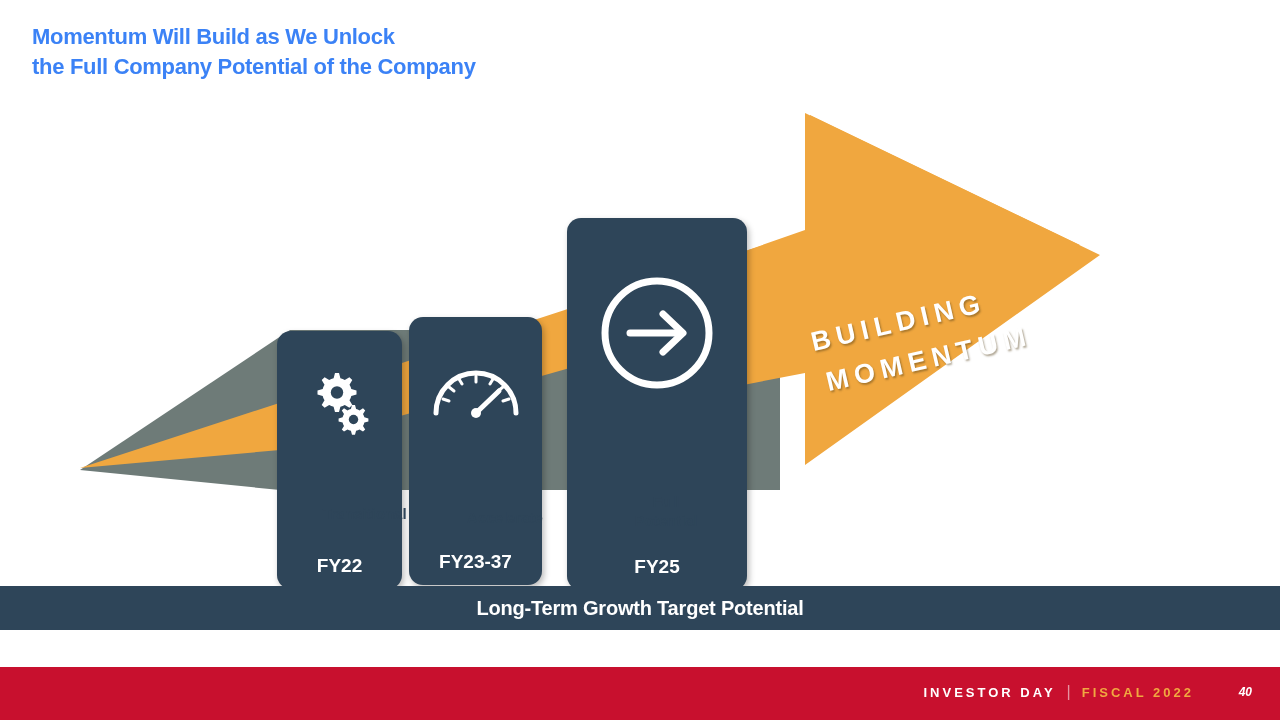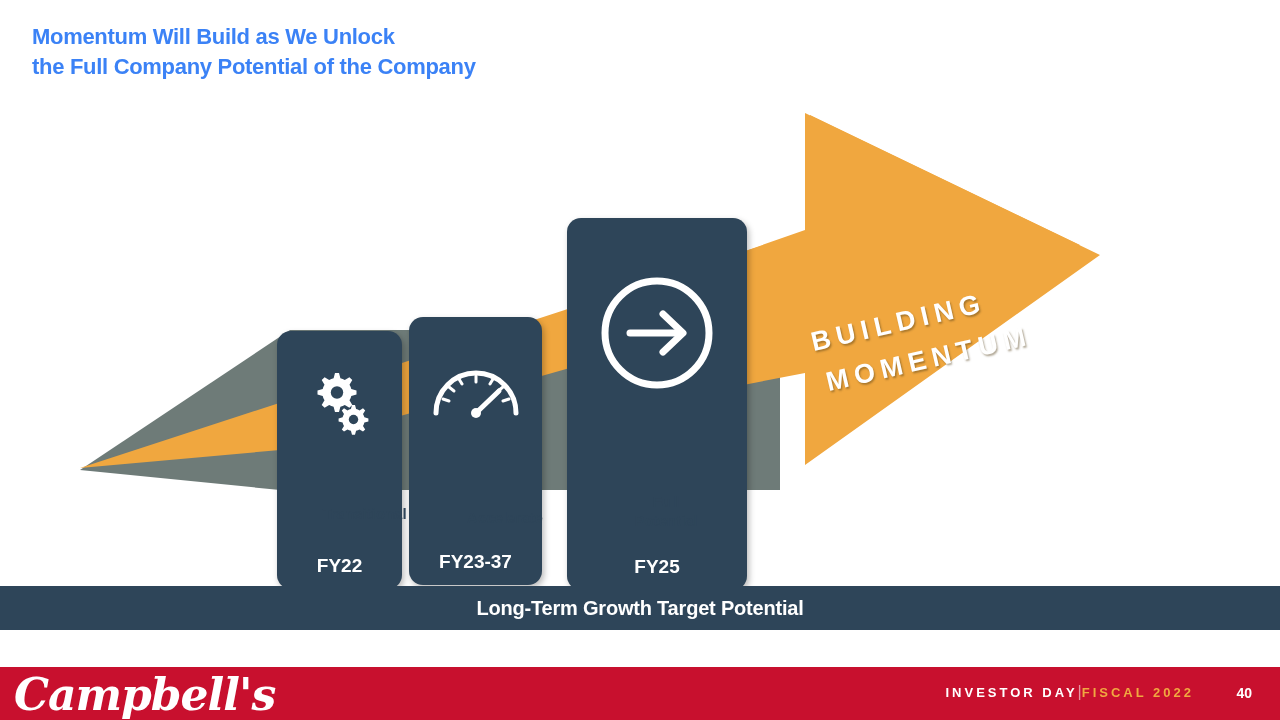--- a/index.html
+++ b/index.html
@@ -64,27 +64,27 @@
   
   .footer{
     position:absolute;left:0;top:667px;width:1280px;height:53px;background:#c8102e;
   }
   .logo{
     position:absolute;left:14px;top:2px;color:#ffffff;
     font-family:"DejaVu Serif", serif;font-size:44px;font-style:italic;font-weight:bold;
     letter-spacing:-1px;
   }
   .footer-right{
-    position:absolute;right:86px;top:16px;display:flex;align-items:center;
+    position:absolute;right:86px;top:16px;display:flex;align-items:center;gap:11px;
   }
   .fr-1{color:#ffffff;font-size:13px;font-weight:bold;letter-spacing:3px;}
   .fr-div{color:#ffffff;opacity:.55;font-size:16px;}
   .fr-2{color:#f0a840;font-size:13px;font-weight:bold;letter-spacing:3px;}
   .pagenum{
-    position:absolute;right:28px;top:18px;color:#ffffff;font-size:14px;font-weight:bold;
+    position:absolute;right:28px;top:18px;color:#ffffff;font-size:12px;font-weight:bold;font-style:italic;
   }
 </style>
 </head>
 <body>
 
 <div id="slide">
 
   <div class="title">
     <div>Momentum Will Build as We Unlock</div>
     <div>the Full Company Potential of the Company</div>
@@ -168,21 +168,20 @@
       <div>Full</div>
       <div>Potential</div>
     </div>
   </div>
 
   <div class="banner">
     <span>Long-Term Growth Target Potential</span>
   </div>
 
   <div class="footer">
-    <div class="logo">Campbell's</div>
     <div class="footer-right">
       <span class="fr-1">INVESTOR DAY</span>
       <span class="fr-div">|</span>
       <span class="fr-2">FISCAL 2022</span>
     </div>
     <div class="pagenum">40</div>
   </div>
 
 </div>
 

